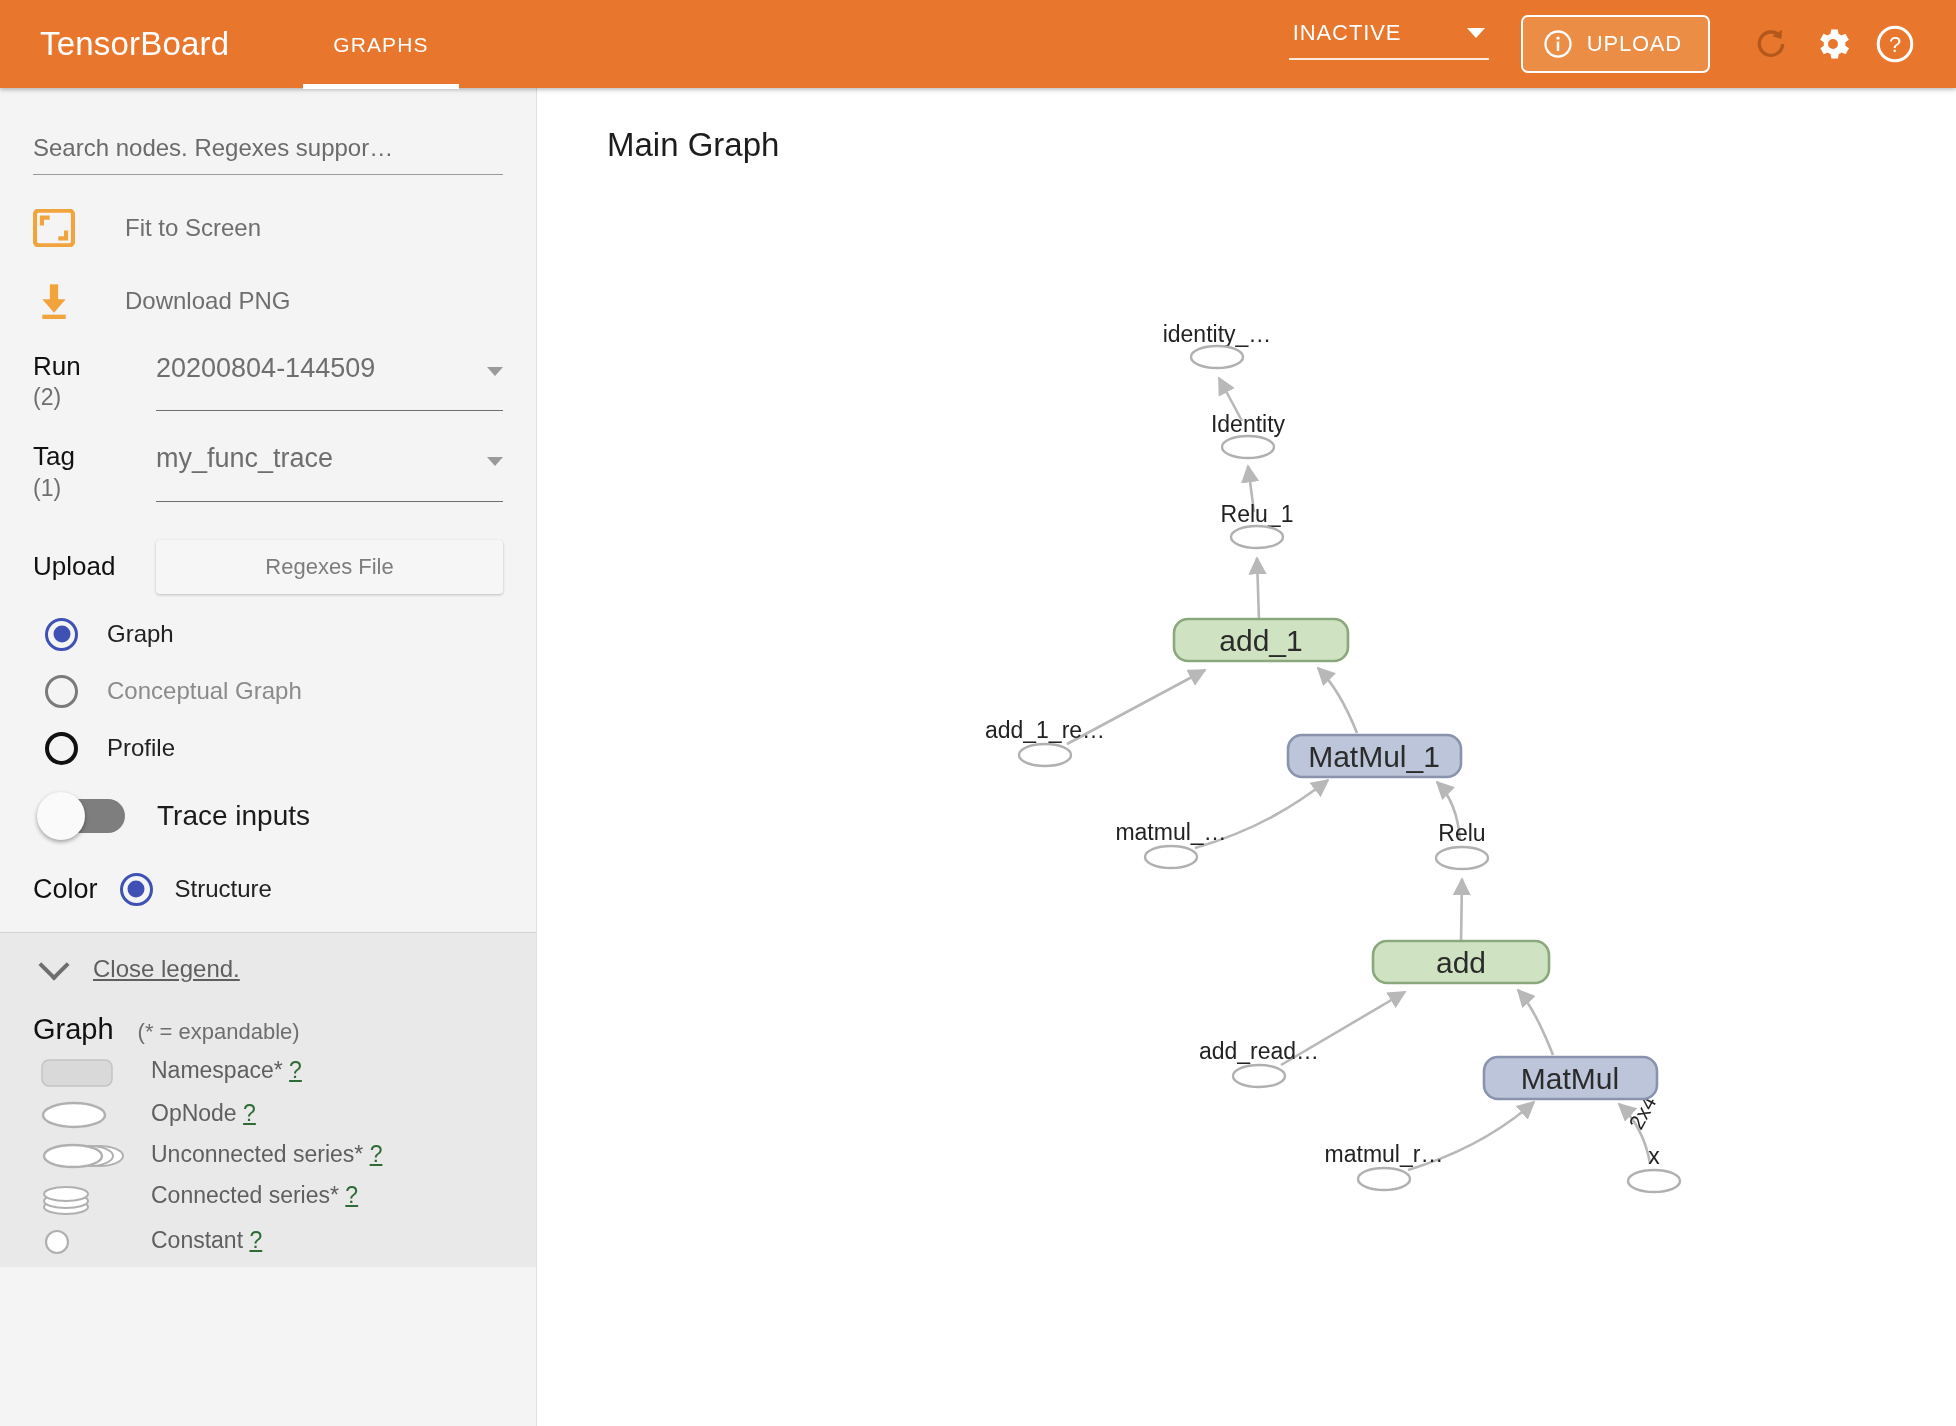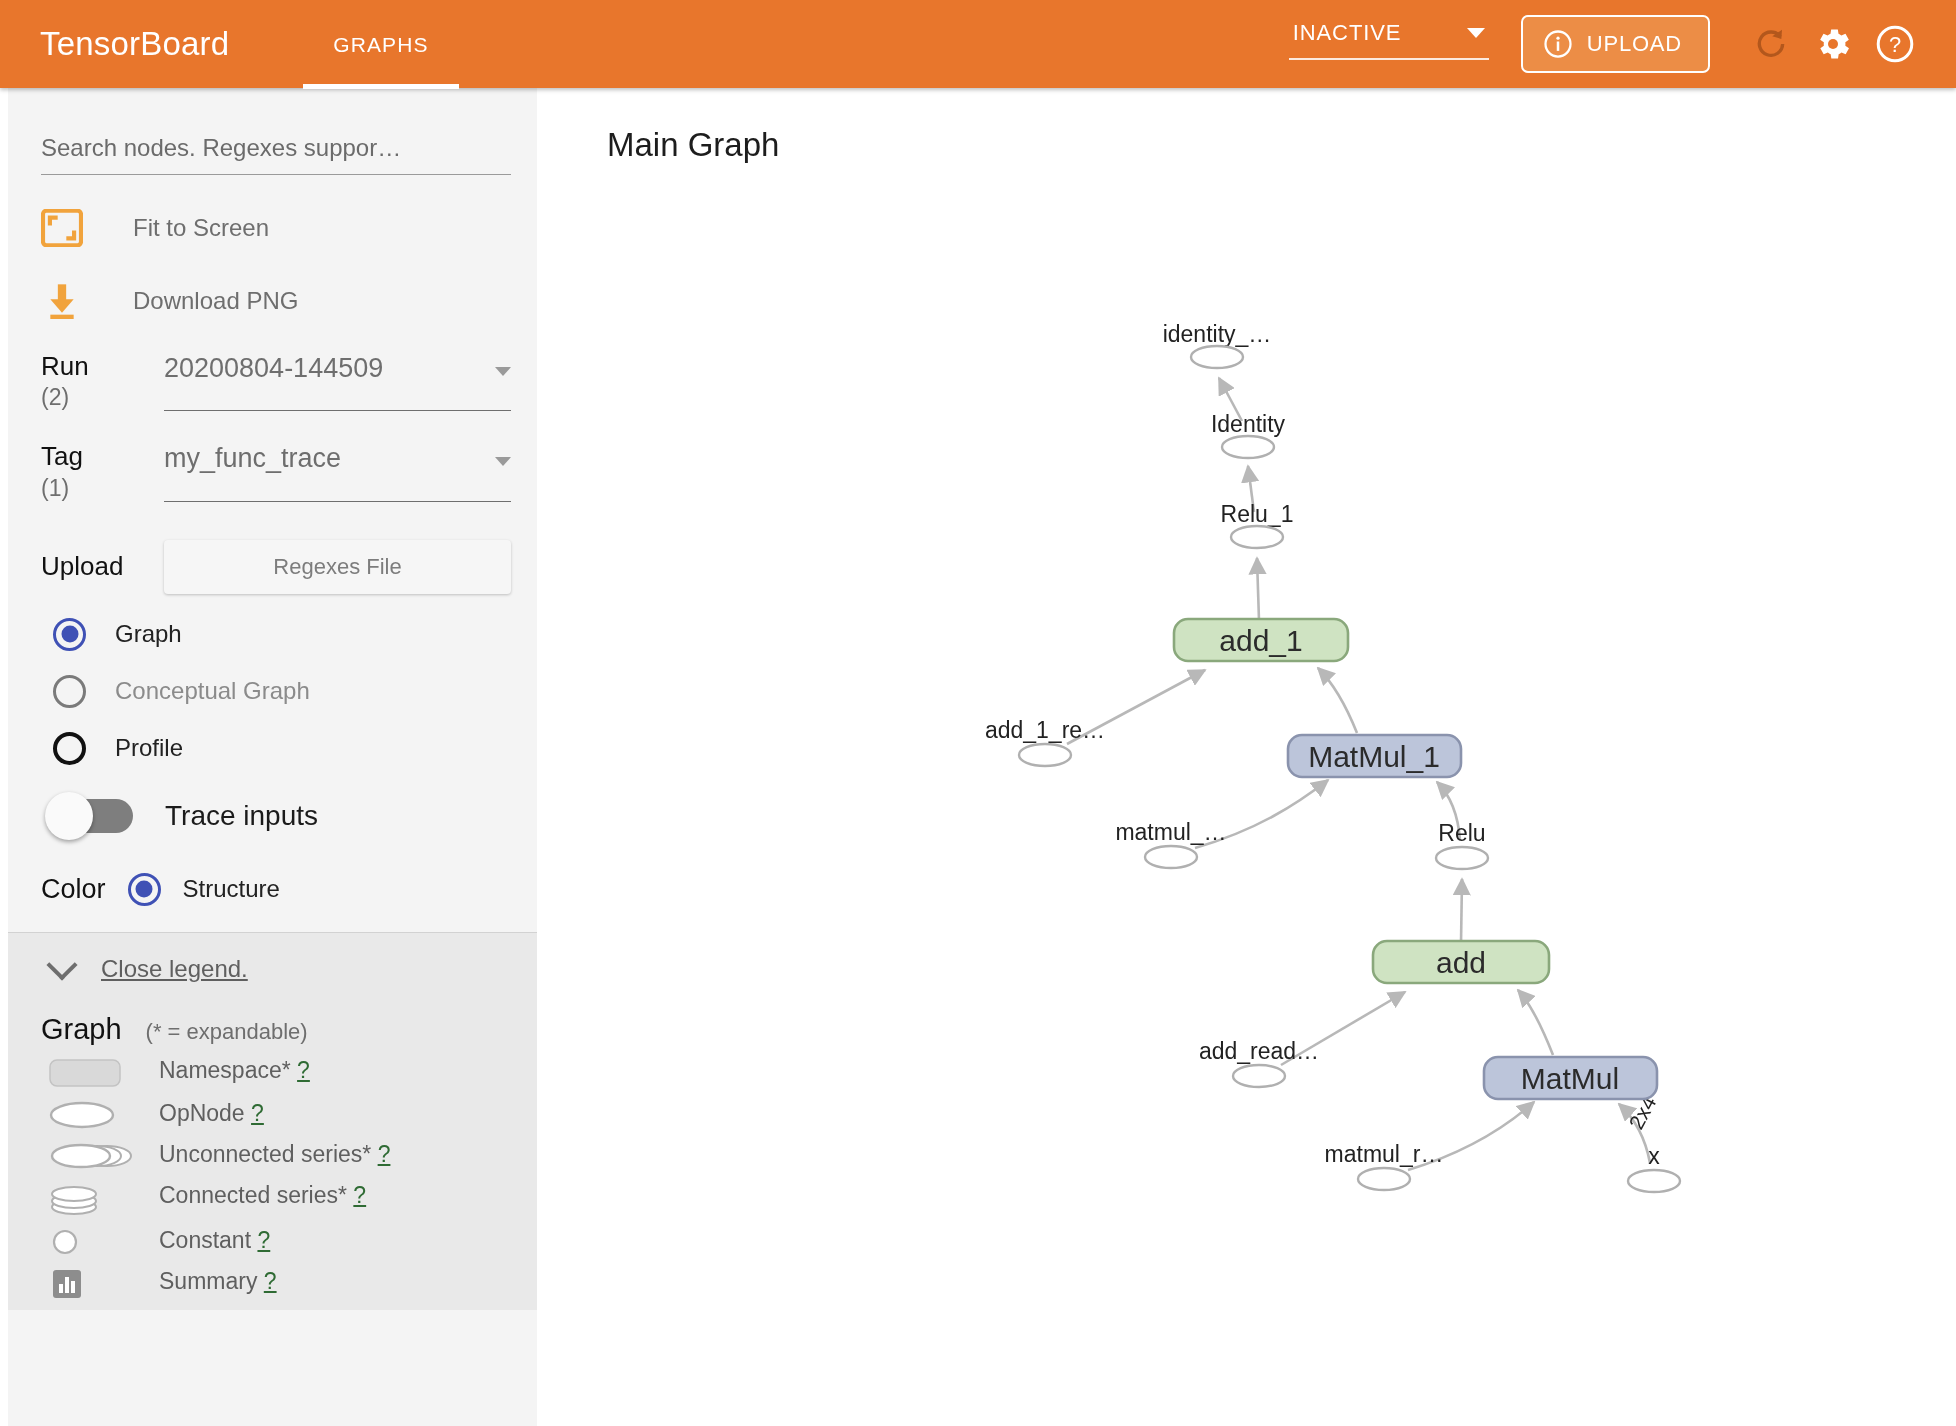--- a/index.html
+++ b/index.html
@@ -53,21 +53,21 @@
     color:#ffffff; font-size:22px; letter-spacing:.8px;
     padding:12px 26px 12px 20px; cursor:pointer; margin-right:26px;
   }
   .icon-btn {
     width:54px; height:54px; display:flex; align-items:center; justify-content:center;
     cursor:pointer; margin-left:8px;
   }
 
   
   .sidebar {
-    position:absolute; left:8px; top:88px; width:537px; height:1338px;
+    position:absolute; left:0; top:88px; width:537px; height:1338px;
     background:#f4f4f4;
     border-right:1px solid #e0e0e0;
     overflow:hidden;
   }
   .sb-pad { padding:0 33px; }
   .search-wrap { padding:46px 33px 0 33px; }
   .search-input {
     width:100%; border:none; background:transparent; outline:none;
     border-bottom:1px solid #9a9a9a;
     font-family:"Liberation Sans", sans-serif;
@@ -348,31 +348,20 @@
 
     <div class="legend-item">
       <span class="legend-sym">
         <svg width="72" height="30">
             <circle cx="16" cy="15" r="11" fill="#fff" stroke="#b0b0b0" stroke-width="2.2"></circle>
           </svg>
       </span>
       <span class="legend-text"><span>Constant</span> <span class="qmark">?</span></span>
     </div>
 
-    <div class="legend-item">
-      <span class="legend-sym">
-        <svg width="72" height="32">
-          <rect x="4" y="2" width="28" height="28" rx="3" fill="#8d8d8d"></rect>
-          <rect x="10" y="16" width="4" height="9" fill="#fff"></rect>
-          <rect x="16" y="9" width="4" height="16" fill="#fff"></rect>
-          <rect x="22" y="13" width="4" height="12" fill="#fff"></rect>
-        </svg>
-      </span>
-      <span class="legend-text"><span>Summary</span> <span class="qmark">?</span></span>
-    </div>
   </div>
 </div>
 
 <div class="canvas">
   <div class="graph-title">Main Graph</div>
 
   <svg class="graph" viewBox="0 0 1419 1338">
     <defs>
       <marker id="arw" viewBox="0 0 10 10" refX="9" refY="5" markerWidth="7" markerHeight="7" orient="auto-start-reverse">
         <path d="M 0 0 L 10 5 L 0 10 z" fill="#b8b8b8"></path>

